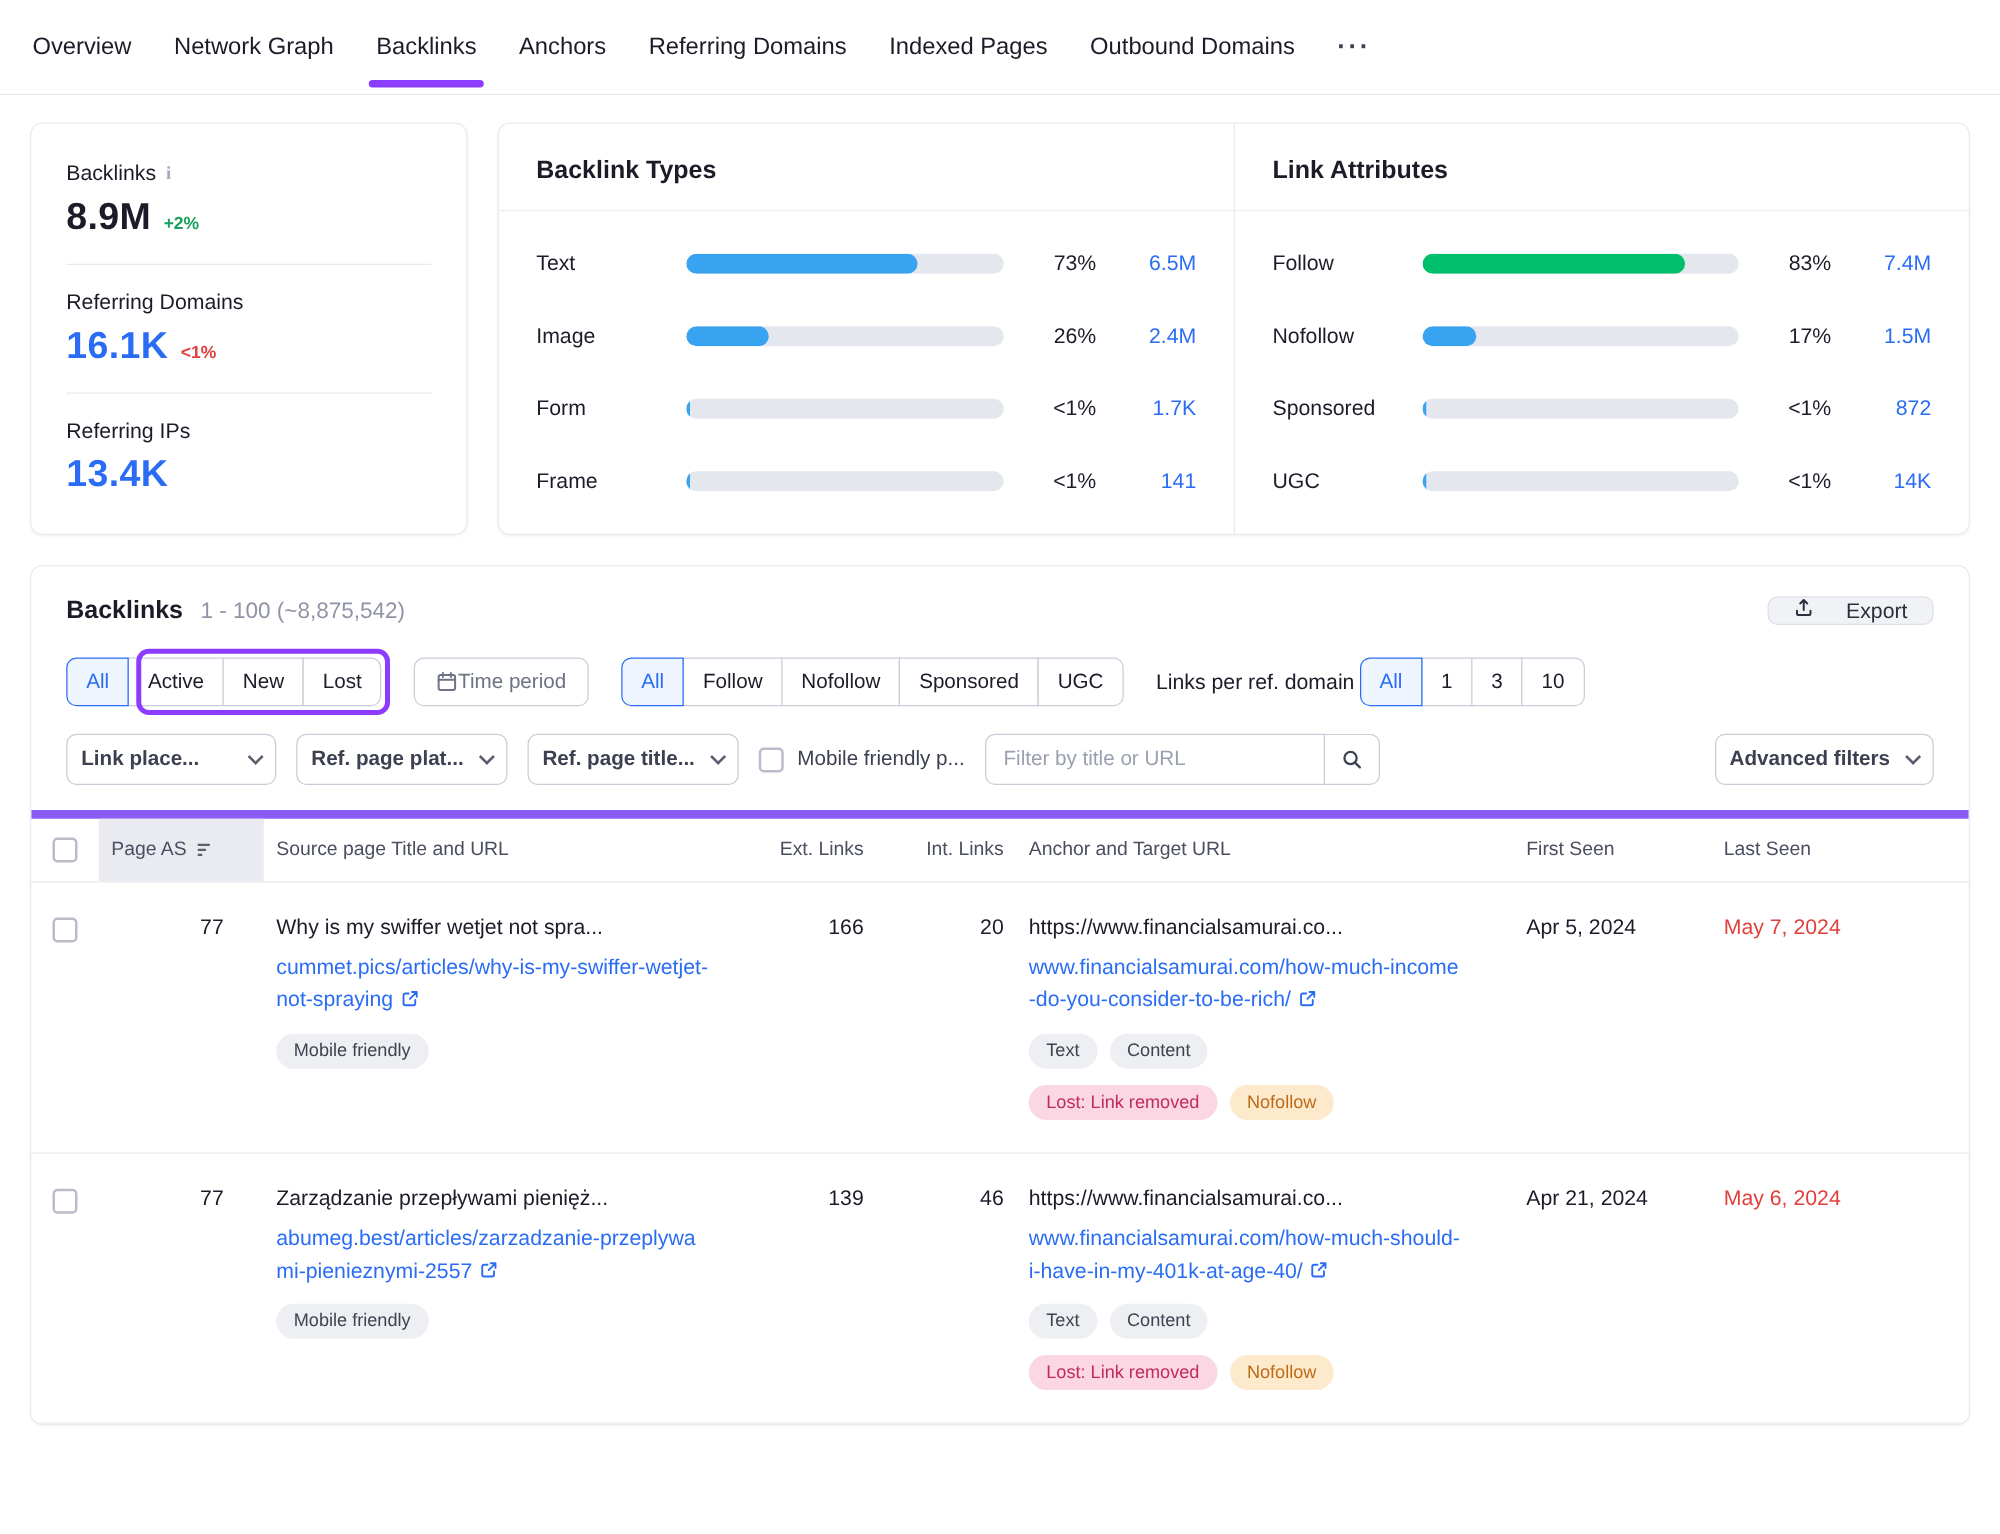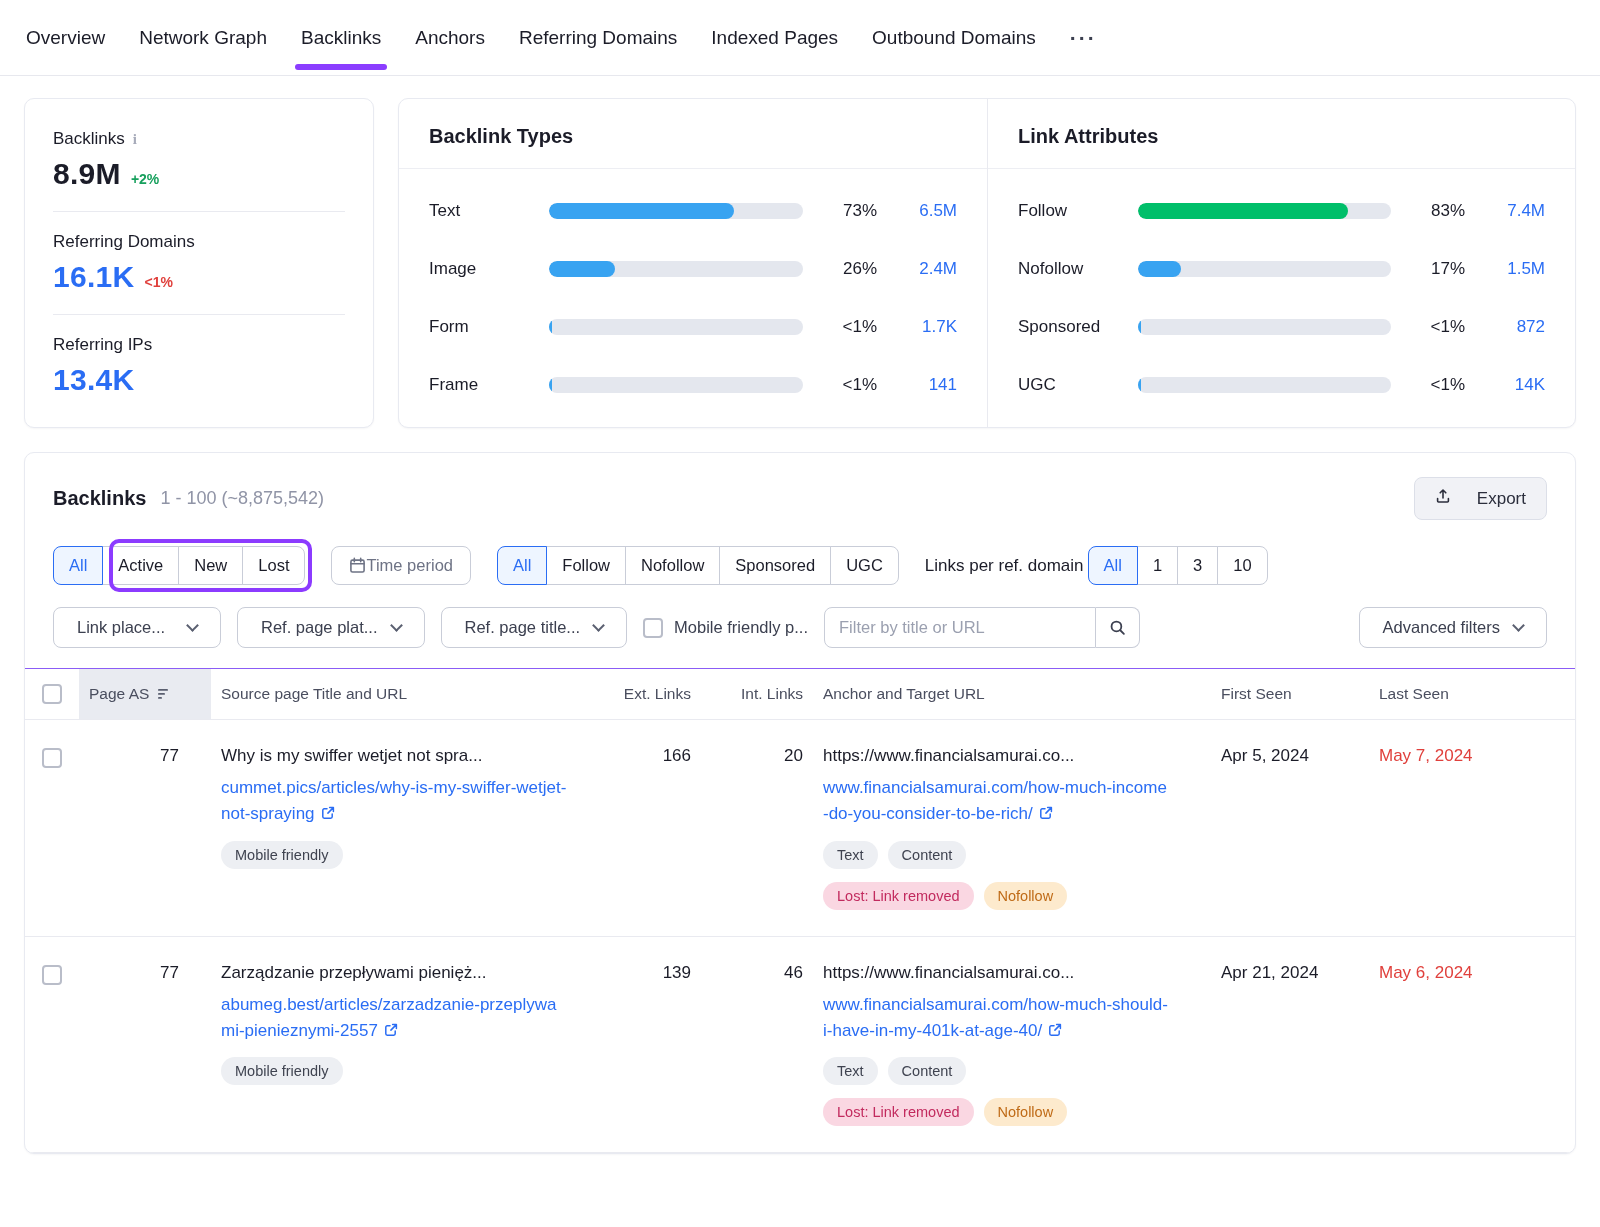--- a/index.html
+++ b/index.html
@@ -42,50 +42,50 @@
   .bar-track { height:16px; border-radius:8px; background:var(--bar_track); overflow:hidden; }
   .bar-fill { height:100%; border-radius:8px; background:var(--bar_blue); min-width:3px; }
   .bar-pct { text-align:right; }
   .bar-val { text-align:right; font-size:17px; display:block; }
 
   
   .section-card { margin:24px 24px 0; overflow:hidden; }
   .section-head { display:flex; align-items:center; padding:24px 28px 20px; }
   .section-title { font-size:20px; font-weight:700; }
   .section-range { font-size:18px; color:#9094a6; margin-left:14px; }
-  .export-btn { margin-left:auto; display:flex; align-items:center; gap:26px; background:#f1f2f6; border:1px solid #dcdfe8; border-radius:8px; padding:10px 20px; font-size:17px; color:#2b2e3c; }
+  .export-btn { margin-left:auto; display:flex; align-items:center; gap:26px; background:#f1f2f6; border:1px solid #dcdfe8; border-radius:8px; padding:0 20px; font-size:17px; color:#2b2e3c; }
 
   .filters-row { display:flex; align-items:center; gap:26px; padding:6px 28px 0; }
   .filters-row.second { gap:16px; margin-top:16px; }
 
   .seg-group { display:inline-flex; position:relative; }
   .seg { border:1px solid #c9cdd8; background:#fff; padding:9px 15px; font-size:16.5px; margin-left:-1px; position:relative; color:#1b1c28; }
   .seg:first-child { margin-left:0; border-radius:8px 0 0 8px; }
   .seg:last-of-type { border-radius:0 8px 8px 0; }
   .seg.selected { border-color:var(--link_blue); color:var(--link_blue); background:#eef5ff; z-index:1; }
   .annotation { position:absolute; top:-7px; bottom:-7px; left:56px; right:-7px; border:4px solid var(--annotation_purple); border-radius:10px; pointer-events:none; z-index:3; }
 
   .outline-btn { display:inline-flex; align-items:center; border:1px solid #c9cdd8; border-radius:8px; padding:9px 17px; font-size:16.5px; color:#6e7385; background:#fff; }
   .lpd { display:inline-flex; align-items:center; gap:4px; }
   .lpd-label { font-size:17px; }
 
-  .dd { display:inline-flex; align-items:center; justify-content:space-between; gap:14px; border:1px solid #c9cdd8; border-radius:8px; padding:10px 23px; font-size:16.5px; color:#3c4050; min-width:168px; background:#fff; }
+  .dd { display:inline-flex; align-items:center; justify-content:space-between; gap:14px; border:1px solid #c9cdd8; border-radius:8px; padding:10px 11px; font-size:16.5px; color:#3c4050; min-width:168px; background:#fff;font-weight:bold; }
   .chevron { width:9px; height:9px; border-right:2px solid #5a5f70; border-bottom:2px solid #5a5f70; transform:rotate(45deg); margin-top:-5px; flex-shrink:0; }
   .cb-label { display:inline-flex; align-items:center; gap:11px; font-size:16.5px; color:#3c4050; cursor:pointer; }
   .checkbox { width:20px; height:20px; border:2px solid #b9bdc9; border-radius:4px; display:inline-block; background:#fff; flex-shrink:0; cursor:pointer; }
   .search { display:inline-flex; }
   .search input { width:272px; border:1px solid #c9cdd8; border-radius:8px 0 0 8px; padding:10px 14px; font-size:16.5px; font-family:inherit; color:#1b1c28; outline:none; }
   .search input::placeholder { color:#9ba0b0; }
   .search-btn { border:1px solid #c9cdd8; border-left:none; border-radius:0 8px 8px 0; padding:0 13px; background:#fff; display:flex; align-items:center; color:#3c4050; }
   .adv { margin-left:auto; min-width:0; }
 
   
   .tbl { margin-top:20px; }
   .tr { display:grid; grid-template-columns:54px 132px 390px 100px 112px 398px 158px 142px; }
-  .tbl-header { border-top:1px solid #8b5cf6; border-bottom:1px solid #e9eaf0; color:#4a4e5f; font-size:15.5px; }
+  .tbl-header { border-top:7px solid #8b5cf6; border-bottom:1px solid #e9eaf0; color:#4a4e5f; font-size:15.5px; }
   .th { padding:15px 10px; display:flex; align-items:center; gap:8px; }
   .th.num { justify-content:flex-end; }
   .th-pageas { background:#e9ebf1; cursor:pointer; }
   .th-check { justify-content:center; }
   .sort-ico { color:#5a5f70; display:inline-flex; }
 
   .tbl-row { border-bottom:1px solid #e9eaf0; padding:26px 0; font-size:17px; align-items:start; }
   .td { padding:0 10px; }
   .td-check { display:flex; justify-content:center; padding-top:2px; }
   .td-pageas { text-align:right; padding-right:32px; }

